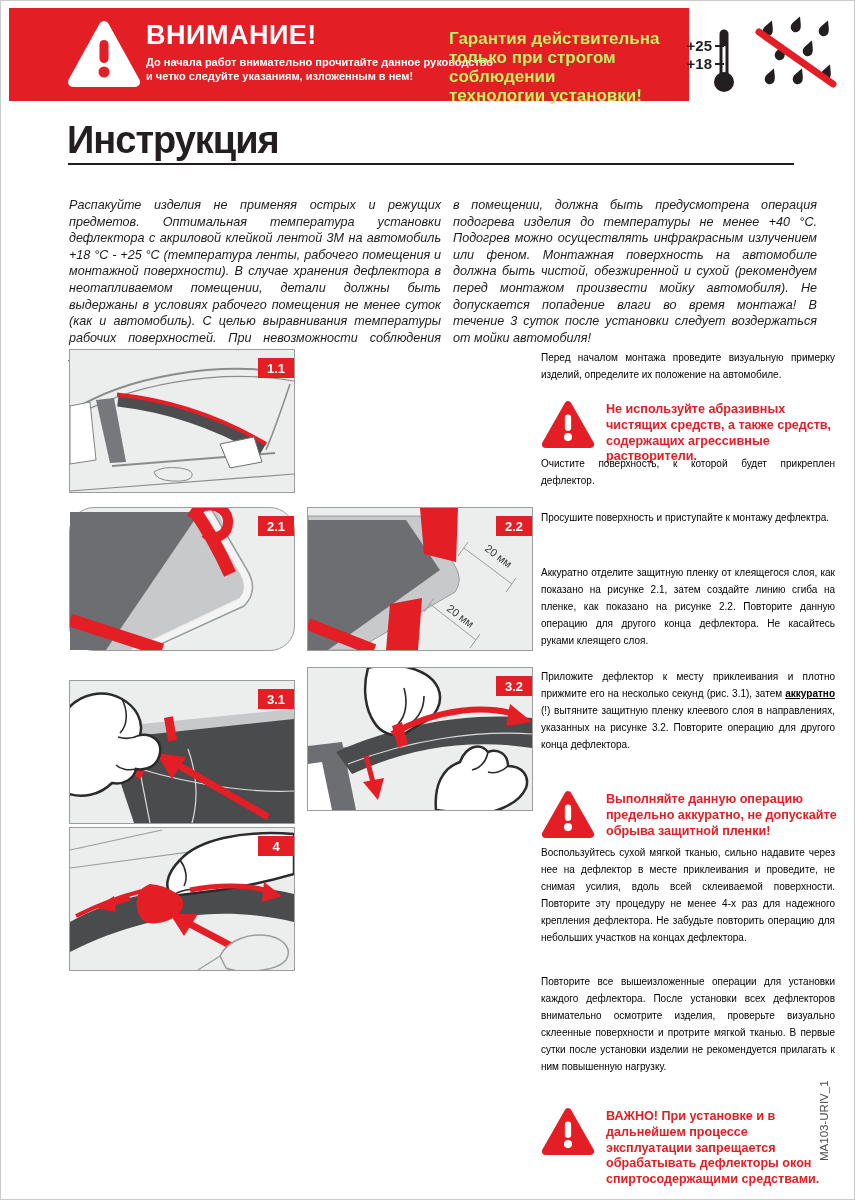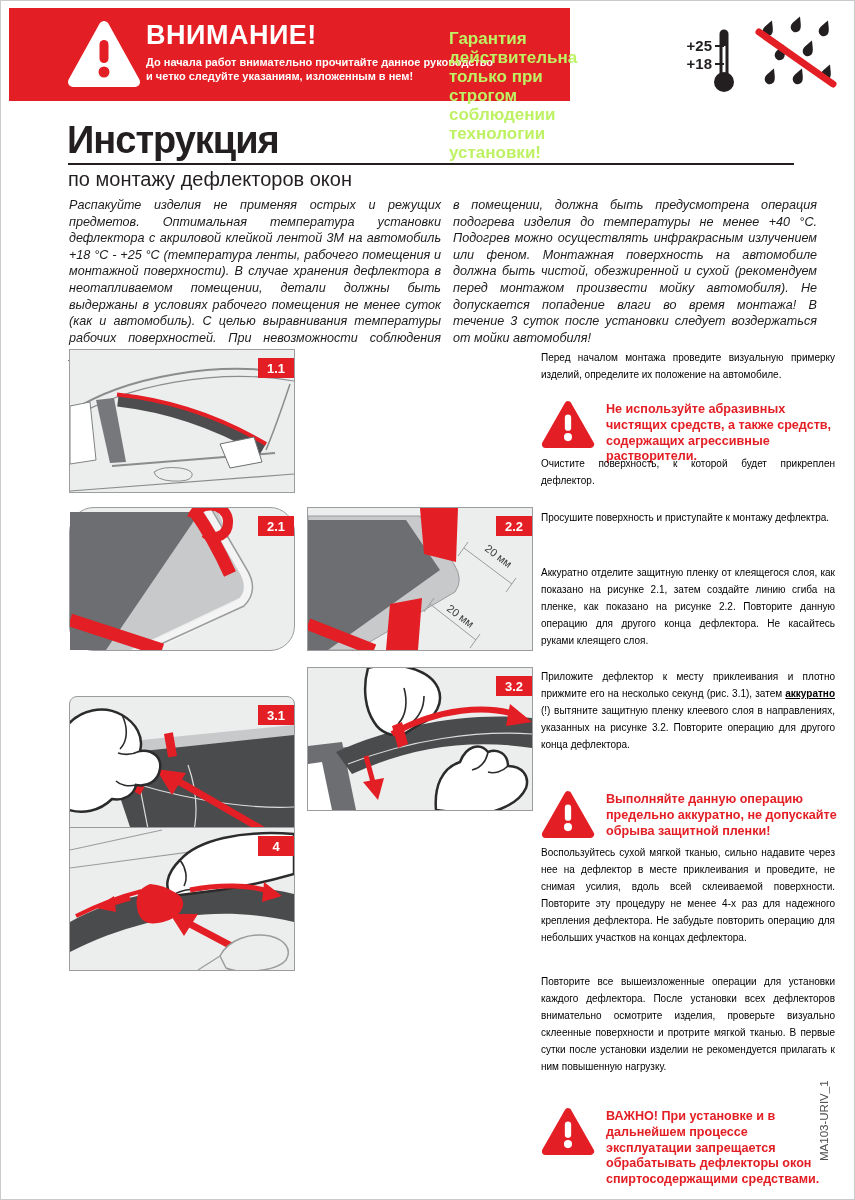--- a/index.html
+++ b/index.html
@@ -1,20 +1,20 @@
 <!DOCTYPE html>
 <html><head>
 <meta charset="utf-8">
 <style>
   html,body{margin:0;padding:0;background:#fff;}
   .page{position:relative;width:855px;height:1200px;background:#fff;overflow:hidden;
         font-family:"Liberation Sans",sans-serif;color:#231f20;box-sizing:border-box;
         border:1px solid #c9cacc;}
   
-  .banner{position:absolute;left:8px;top:7px;width:561px;height:93px;background:#e31e24;}
+  .banner{position:absolute;left:8px;top:7px;width:680px;height:93px;background:#e31e24;}
   .att-tri{position:absolute;left:58px;top:12px;}
   .att-title{position:absolute;left:137px;top:12px;color:#fff;font-weight:bold;font-size:27px;letter-spacing:0.5px;}
   .att-small{position:absolute;left:137px;top:47px;color:#fff;font-size:11px;line-height:14px;font-weight:bold;}
   .warranty{position:absolute;left:440px;top:21px;color:#bef264;font-size:17px;font-weight:bold;line-height:19px;}
   .hdr-icons{position:absolute;left:680px;top:5px;}
   
   .title-main{position:absolute;left:66px;top:118px;font-size:38px;font-weight:bold;letter-spacing:-1px;}
   .title-rule{position:absolute;left:67px;top:162px;width:726px;height:2px;background:#231f20;}
   .title-sub{position:absolute;left:67px;top:167px;font-size:20px;}
   
@@ -95,21 +95,20 @@
         </g>
       <g transform="translate(146,66) rotate(22)">
           <path d="M0,-8 C2.5,-3 5,0.5 5,3.5 A5,5 0 1 1 -5,3.5 C-5,0.5 -2.5,-3 0,-8 Z"></path>
         </g>
       <line x1="78" y1="26" x2="152" y2="78" stroke="#e31e24" stroke-width="7" stroke-linecap="round"></line>
     </g>
   </svg>
 
   <div class="title-main">Инструкция</div>
   <div class="title-rule"></div>
-  <div class="title-sub">по монтажу дефлекторов окон</div>
 
   <div class="intro l">Распакуйте изделия не применяя острых и режущих предметов. Оптимальная температура установки дефлектора с акриловой клейкой лентой 3М на автомобиль +18 °С - +25 °С (температура ленты, рабочего помещения и монтажной поверхности). В случае хранения дефлектора в неотапливаемом помещении, детали должны быть выдержаны в условиях рабочего помещения не менее суток (как и автомобиль). С целью выравнивания температуры рабочих поверхностей. При невозможности соблюдения указанных температур</div>
   <div class="intro r">в помещении, должна быть предусмотрена операция подогрева изделия до температуры не менее +40 °С. Подогрев можно осуществлять инфракрасным излучением или феном. Монтажная поверхность на автомобиле должна быть чистой, обезжиренной и сухой (рекомендуем перед монтажом произвести мойку автомобиля). Не допускается попадение влаги во время монтажа! В течение 3 суток после установки следует воздержаться от мойки автомобиля!</div>
 
   <div class="fig" style="left:68px;top:348px;">
     <svg width="224" height="142" viewBox="0 0 224 142">
       <path d="M0,62 C55,26 150,10 224,24" fill="none" stroke="#8a8c8e" stroke-width="2"></path>
       <path d="M0,70 C55,34 150,18 224,31" fill="none" stroke="#8a8c8e" stroke-width="1.2"></path>
       <polygon points="0,56 20,52 26,110 0,114" fill="#fff" stroke="#808285"></polygon>
       <polygon points="26,50 44,48 56,112 40,113" fill="#77787b"></polygon>
@@ -152,21 +151,21 @@
         <line x1="122" y1="96" x2="168" y2="132"></line>
         <line x1="116" y1="104" x2="126" y2="90"></line>
         <line x1="162" y1="140" x2="172" y2="126"></line>
       </g>
       <text transform="translate(176,42) rotate(37)" font-size="11" fill="#3c3c3c">20 мм</text>
       <text transform="translate(138,102) rotate(37)" font-size="11" fill="#3c3c3c">20 мм</text>
     </svg>
     <div class="badge">2.2</div>
   </div>
 
-  <div class="fig" style="left:68px;top:695px;border-radius:8px;">
+  <div class="fig" style="left:68px;top:679px;">
     <svg width="224" height="142" viewBox="0 0 224 142">
       <polygon points="0,50 224,28 224,40 0,62" fill="#c7c9cb"></polygon>
       <path d="M0,64 L224,42" stroke="#6d6e71" stroke-width="1.5" fill="none"></path>
       <polygon points="36,58 224,38 224,142 64,142" fill="#4a4b4d"></polygon>
       <path d="M64,60 L80,142" stroke="#dcdcdc" stroke-width="1.2" fill="none"></path>
       <path d="M70,88 C130,106 190,112 224,110" stroke="#dcdcdc" stroke-width="1.2" fill="none"></path>
       <path d="M118,68 C128,96 128,120 122,142" stroke="#dcdcdc" stroke-width="1.2" fill="none"></path>
       <rect x="96" y="36" width="9" height="24" fill="#e31e24" transform="rotate(-10 100 48)"></rect>
       <rect x="50" y="84" width="24" height="9" fill="#e31e24" transform="rotate(28 62 88)"></rect>
       <line x1="198" y1="136" x2="108" y2="84" stroke="#e31e24" stroke-width="7"></line>

